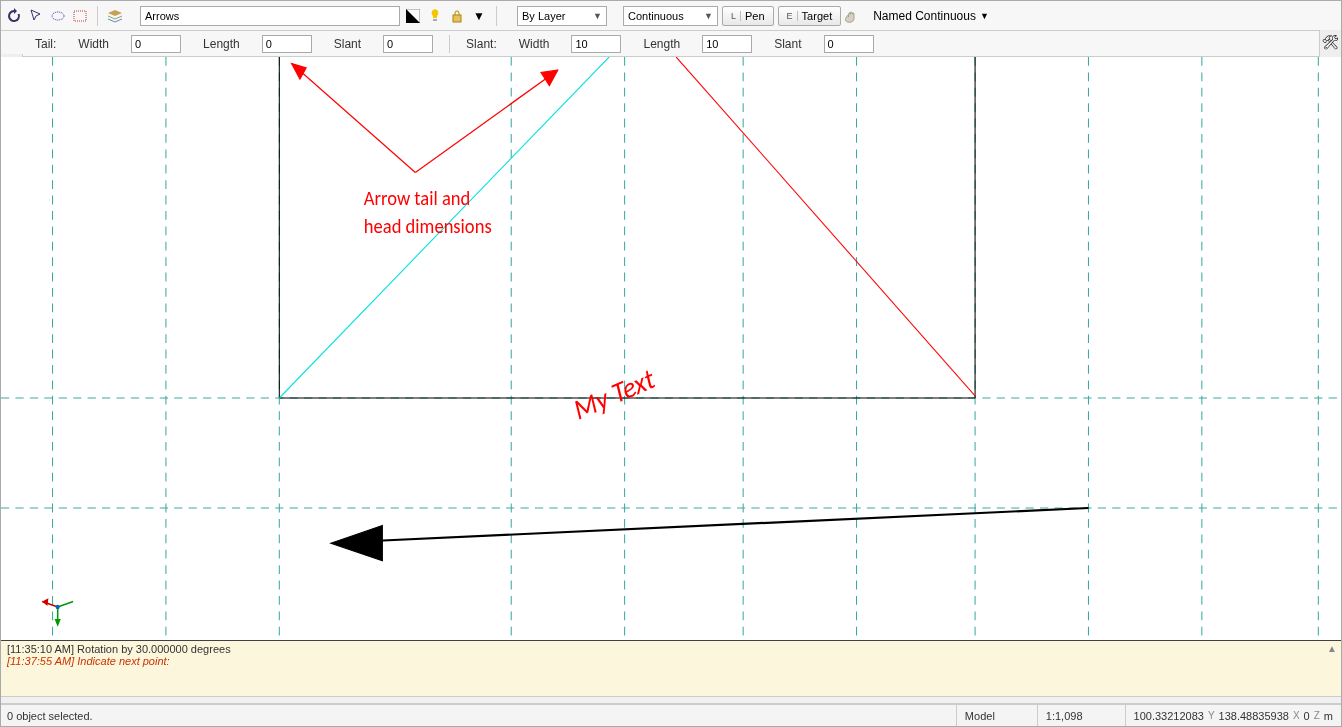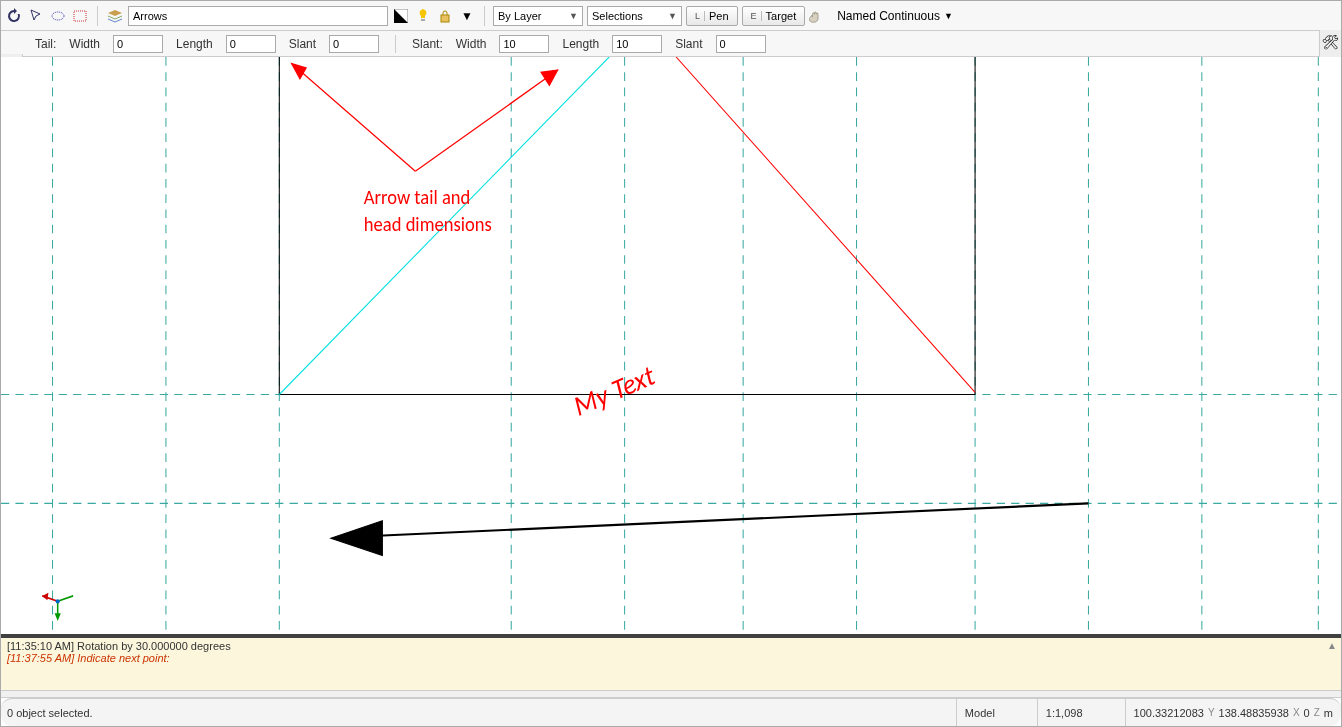--- a/index.html
+++ b/index.html
@@ -12,58 +12,58 @@
 .tab { display: inline-flex; align-items: center; height: 20px; padding: 0 6px; background: #fff; border: 1px solid #ccc; border-bottom: none; border-radius: 3px 3px 0 0; margin-left: 2px; font-size: 11px; color: #444; gap: 4px; }
 .tab .x { font-size: 10px; color: #888; cursor: pointer; }
 .tab-right { display: flex; gap: 2px; padding-right: 4px; }
 .tab-right .tbtn { width: 14px; height: 14px; border: 1px solid #aaa; background: #f0f0f0; font-size: 9px; display:flex; align-items:center; justify-content:center; color:#555; }
 
 
 .toolbar { height: 30px; display: flex; align-items: center; gap: 4px; padding: 0 4px; border-bottom: 1px solid #ccc; font-size: 12px; background: #f7f7f7; }
 .toolbar .sep { width:1px; height:20px; background:#ccc; margin: 0 4px;}
 .ticon { width: 18px; height: 18px; display:inline-flex; align-items:center; justify-content:center; }
 .toolbar select, .combo { height: 20px; font-size: 11px; border: 1px solid #aaa; background: #fff; padding: 0 4px; }
-.combo { display:inline-flex; align-items:center; justify-content:space-between; gap:6px; }
+.combo { display:inline-flex; align-items:center; justify-content:space-between; gap:6px;margin-left:12px; }
 .combo .dd { font-size: 9px; color:#555;}
 .layer-name { width: 260px; }
 .bylayer { width: 90px; }
 .linetype { width: 95px; }
 .tbtn-flat { height: 20px; padding: 0 8px; border: 1px solid #aaa; background: linear-gradient(#fff,#e8e8e8); font-size: 11px; border-radius: 2px; display:inline-flex; align-items:center; gap:4px;}
 .tbtn-flat .pre { font-size:9px; color:#555; border-right:1px solid #bbb; padding-right:4px;}
 .named-sel { display:flex; align-items:center; gap:4px; padding:0 6px; }
 .named-sel .dd { font-size:9px; }
 
 
 .dimbar { height: 26px; display:flex; align-items:center; gap:10px; padding:0 8px 0 34px; border-bottom:1px solid #ccc; font-size:12px; background:#f7f7f7; }
 .dimbar label { color:#333; }
 .dimbar input { width: 50px; height: 18px; font-size: 11px; border:1px solid #aaa; padding:0 3px;}
-.dimgroup { display:flex; align-items:center; gap:13px;}
+.dimgroup { display:flex; align-items:center; gap:22px;}
 .dimbar .vsep { width:1px; height:18px; background:#ccc; margin:0 6px; }
 
 
 .leftbar { position:absolute; left:1px; top:54px; width:22px; background:#eee; border-right:1px solid #ccc; display:flex; flex-direction:column; align-items:center; padding-top:4px; gap:6px; height:24px;}
 .leftbar .sq { width:16px; height:16px; background: linear-gradient(45deg,#69c,#9cf); border:1px solid #888; }
 
 .rightbar { position:absolute; right:1px; top:30px; width:22px; background:#eee; border-left:1px solid #ccc; display:flex; flex-direction:column; align-items:center; padding-top:4px; gap:6px;}
 .rightbar .tools-ic { font-size:14px;}
 .rightbar .vtext { writing-mode: vertical-rl; font-size:10px; color:#555; margin-top:4px;}
 .rightbar .sq { width:14px; height:12px; border:1px solid #888; background:#fff; margin-top:8px;}
 
 
 .canvas-wrap { position:relative; flex:1; background:#fff; overflow:hidden; }
 svg.canvas { position:absolute; inset:0; width:100%; height:100%; }
 
 
-.log { height: 56px; background:#fbf6dc; border-top:4px solid #404040; font-family: "Courier New", monospace; font-size:11px; padding:2px 6px; color:#333; overflow:hidden; position:relative;}
+.log { height: 56px; background:#fbf6dc; border-top:1px solid #404040; font-family: "Courier New", monospace; font-size:11px; padding:2px 6px; color:#333; overflow:hidden; position:relative;}
 .log .line3 { color:#cc3300;font-style:italic; }
 .log .scroll-ind { position:absolute; right:4px; top:2px; font-size:10px; color:#888;}
 .log-sep { height:8px; background:#f0f0f0; border-top:1px solid #ccc; border-bottom:1px solid #ccc;}
 
 
-.status { height:28px; background:#f4f4f4; border-top:1px solid #ccc; display:flex; align-items:center; font-size:11px; color:#333;border-radius:11px;}
+.status { height:22px; background:#f4f4f4; border-top:1px solid #ccc; display:flex; align-items:center; font-size:11px; color:#333;}
 .status .cell { padding:0 8px; border-left:1px solid #ccc; height:100%; display:flex; align-items:center; gap:4px;margin-left:34px;}
 .status .grow { flex:1; padding-left:6px;}
 .status .lab { color:#888; font-size:10px;}
 
 
 .anno { fill:#ff0000; font-size:18px; font-family:"Calibri","Segoe UI",sans-serif;}
 .mytext { fill:#ff0000; font-size:26px; font-style:italic; font-family:"Calibri","Segoe UI",sans-serif;}
 
 
 .lightbulb path{fill:#f6c500;}
@@ -124,21 +124,21 @@
           <path d="M4 6V4a2 2 0 0 1 4 0v2" fill="none" stroke="#a80"></path>
         </svg>
     </span>
     <span class="ticon">▼</span>
     <span class="sep"></span>
     <div class="combo bylayer">
       <span>By Layer</span>
         <span class="dd">▼</span>
     </div>
     <div class="combo linetype">
-      <span>Selections</span>
+      <span>Continuous</span>
         <span class="dd">▼</span>
     </div>
     <button class="tbtn-flat">
         <span class="pre">L</span>
         <span>Pen</span>
       </button>
     <button class="tbtn-flat">
         <span class="pre">E</span>
         <span>Target</span>
       </button>

